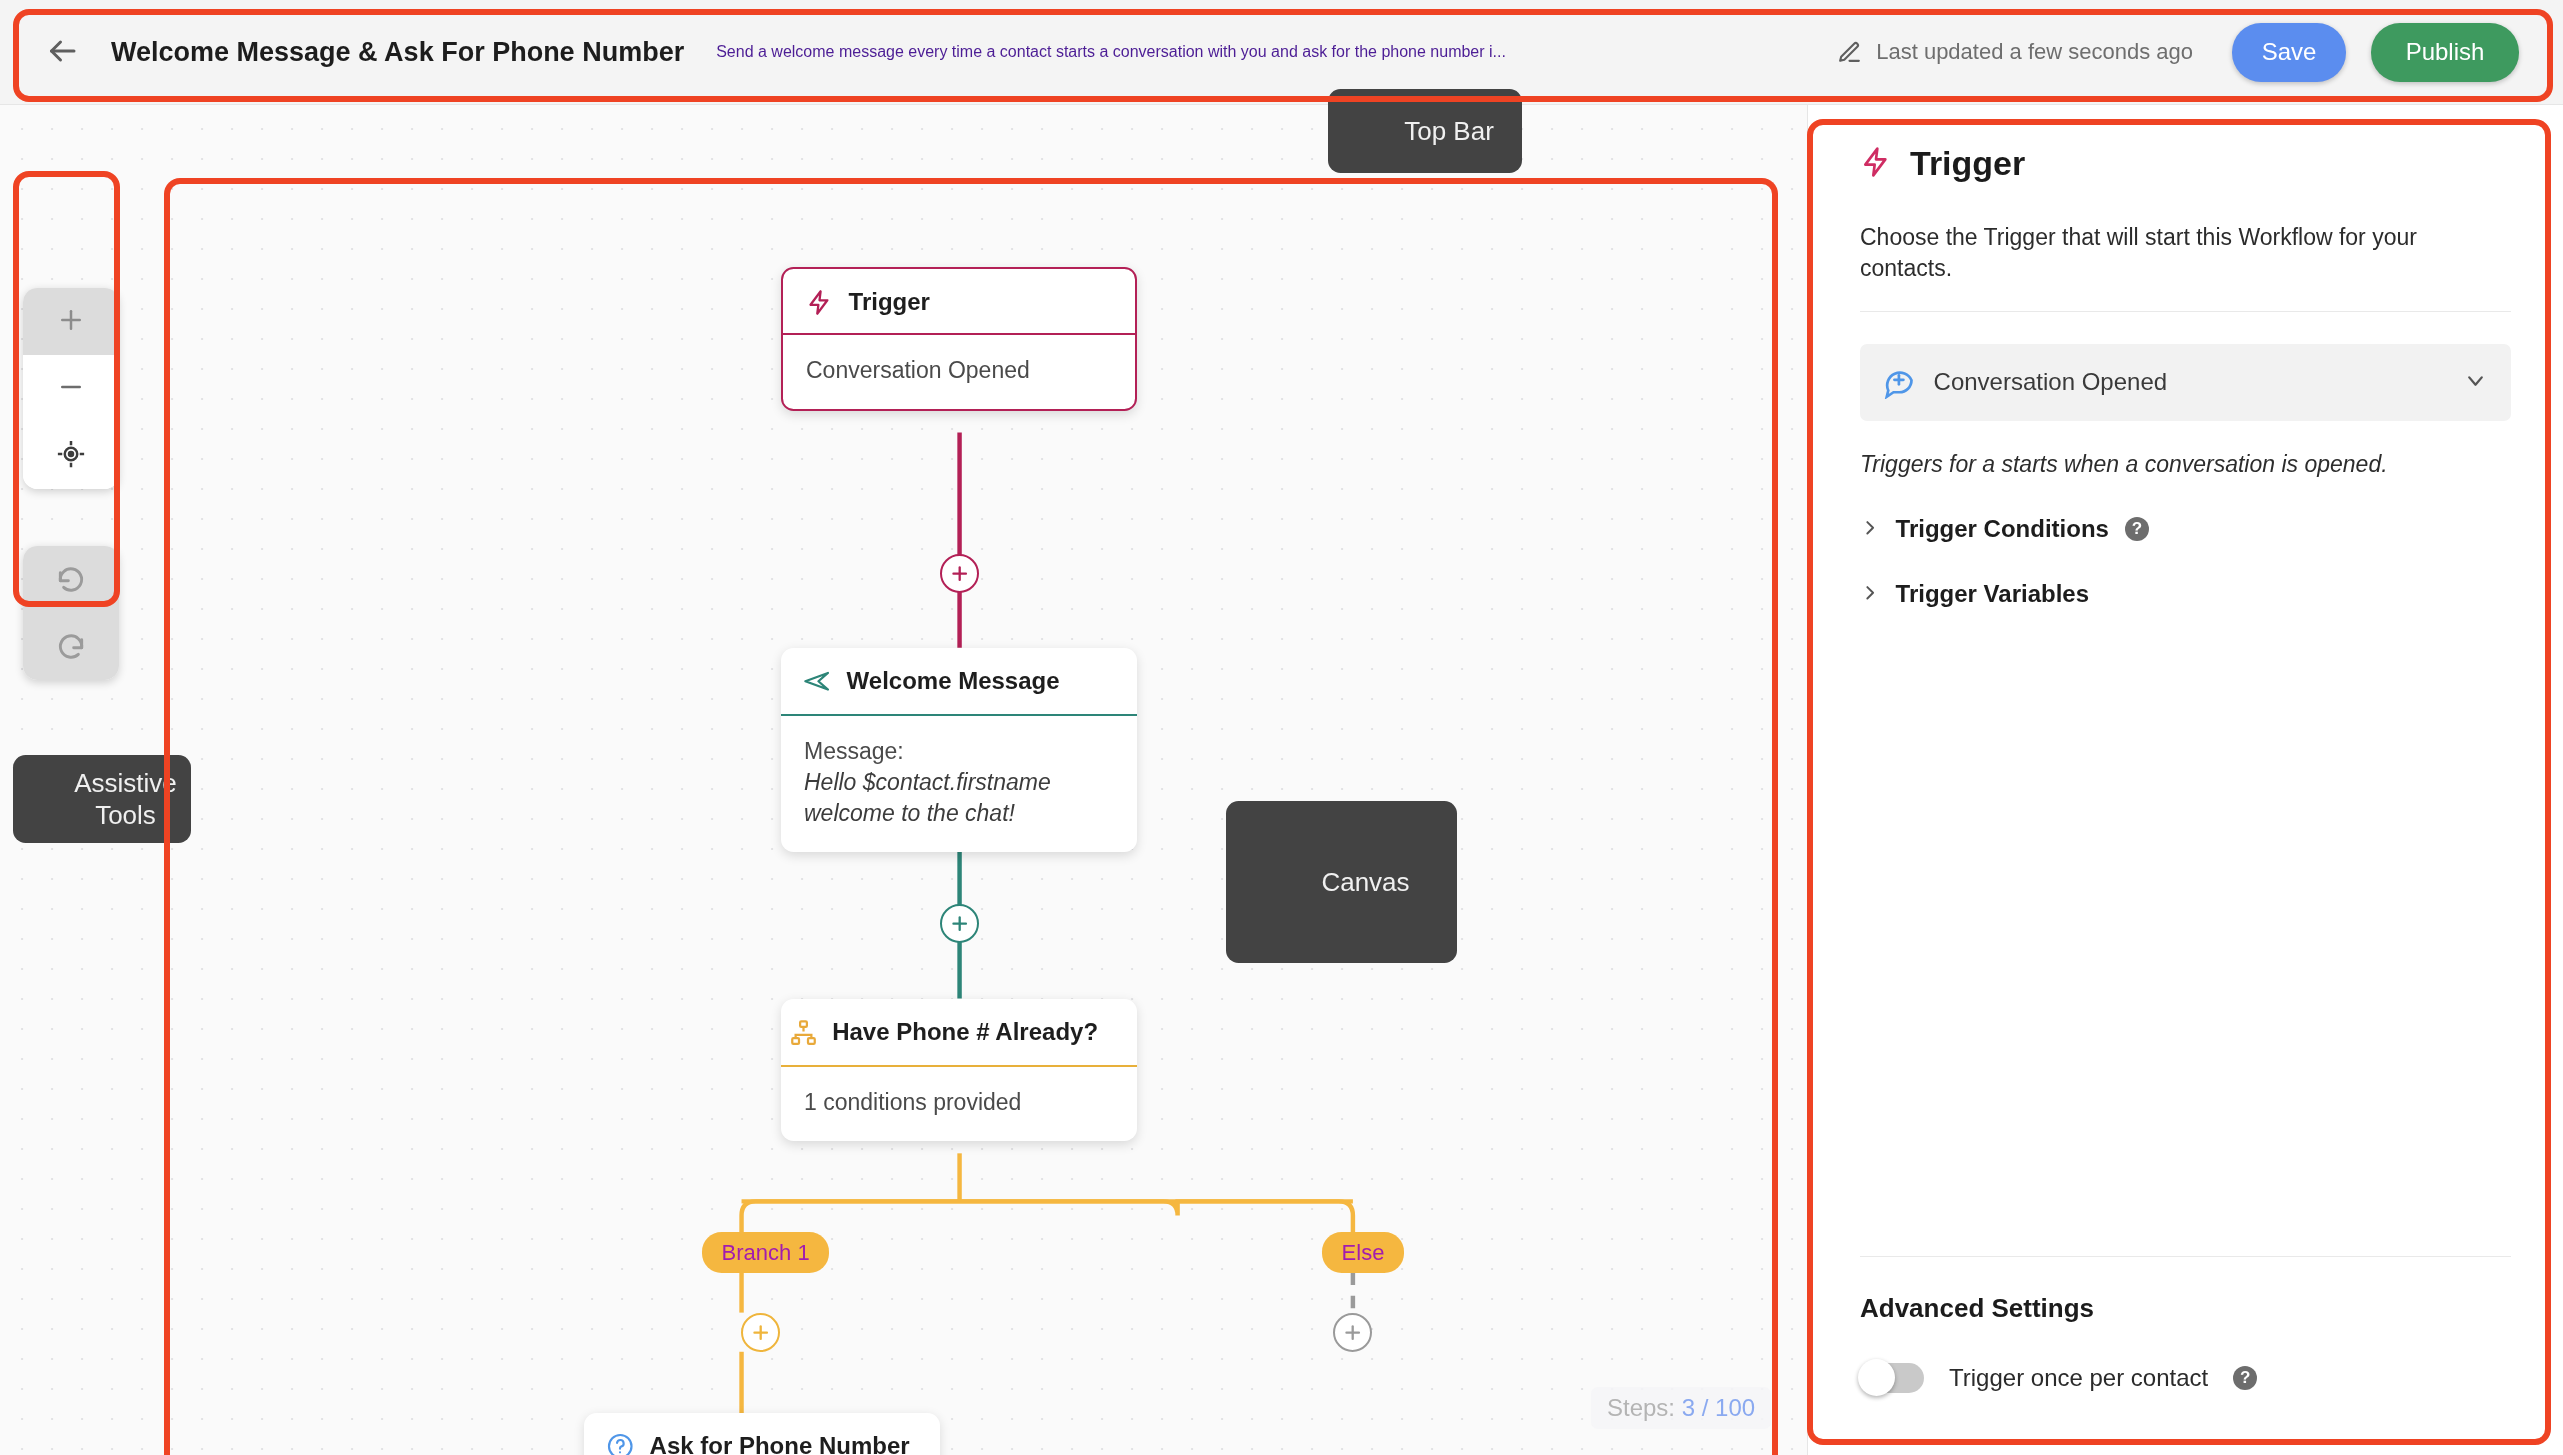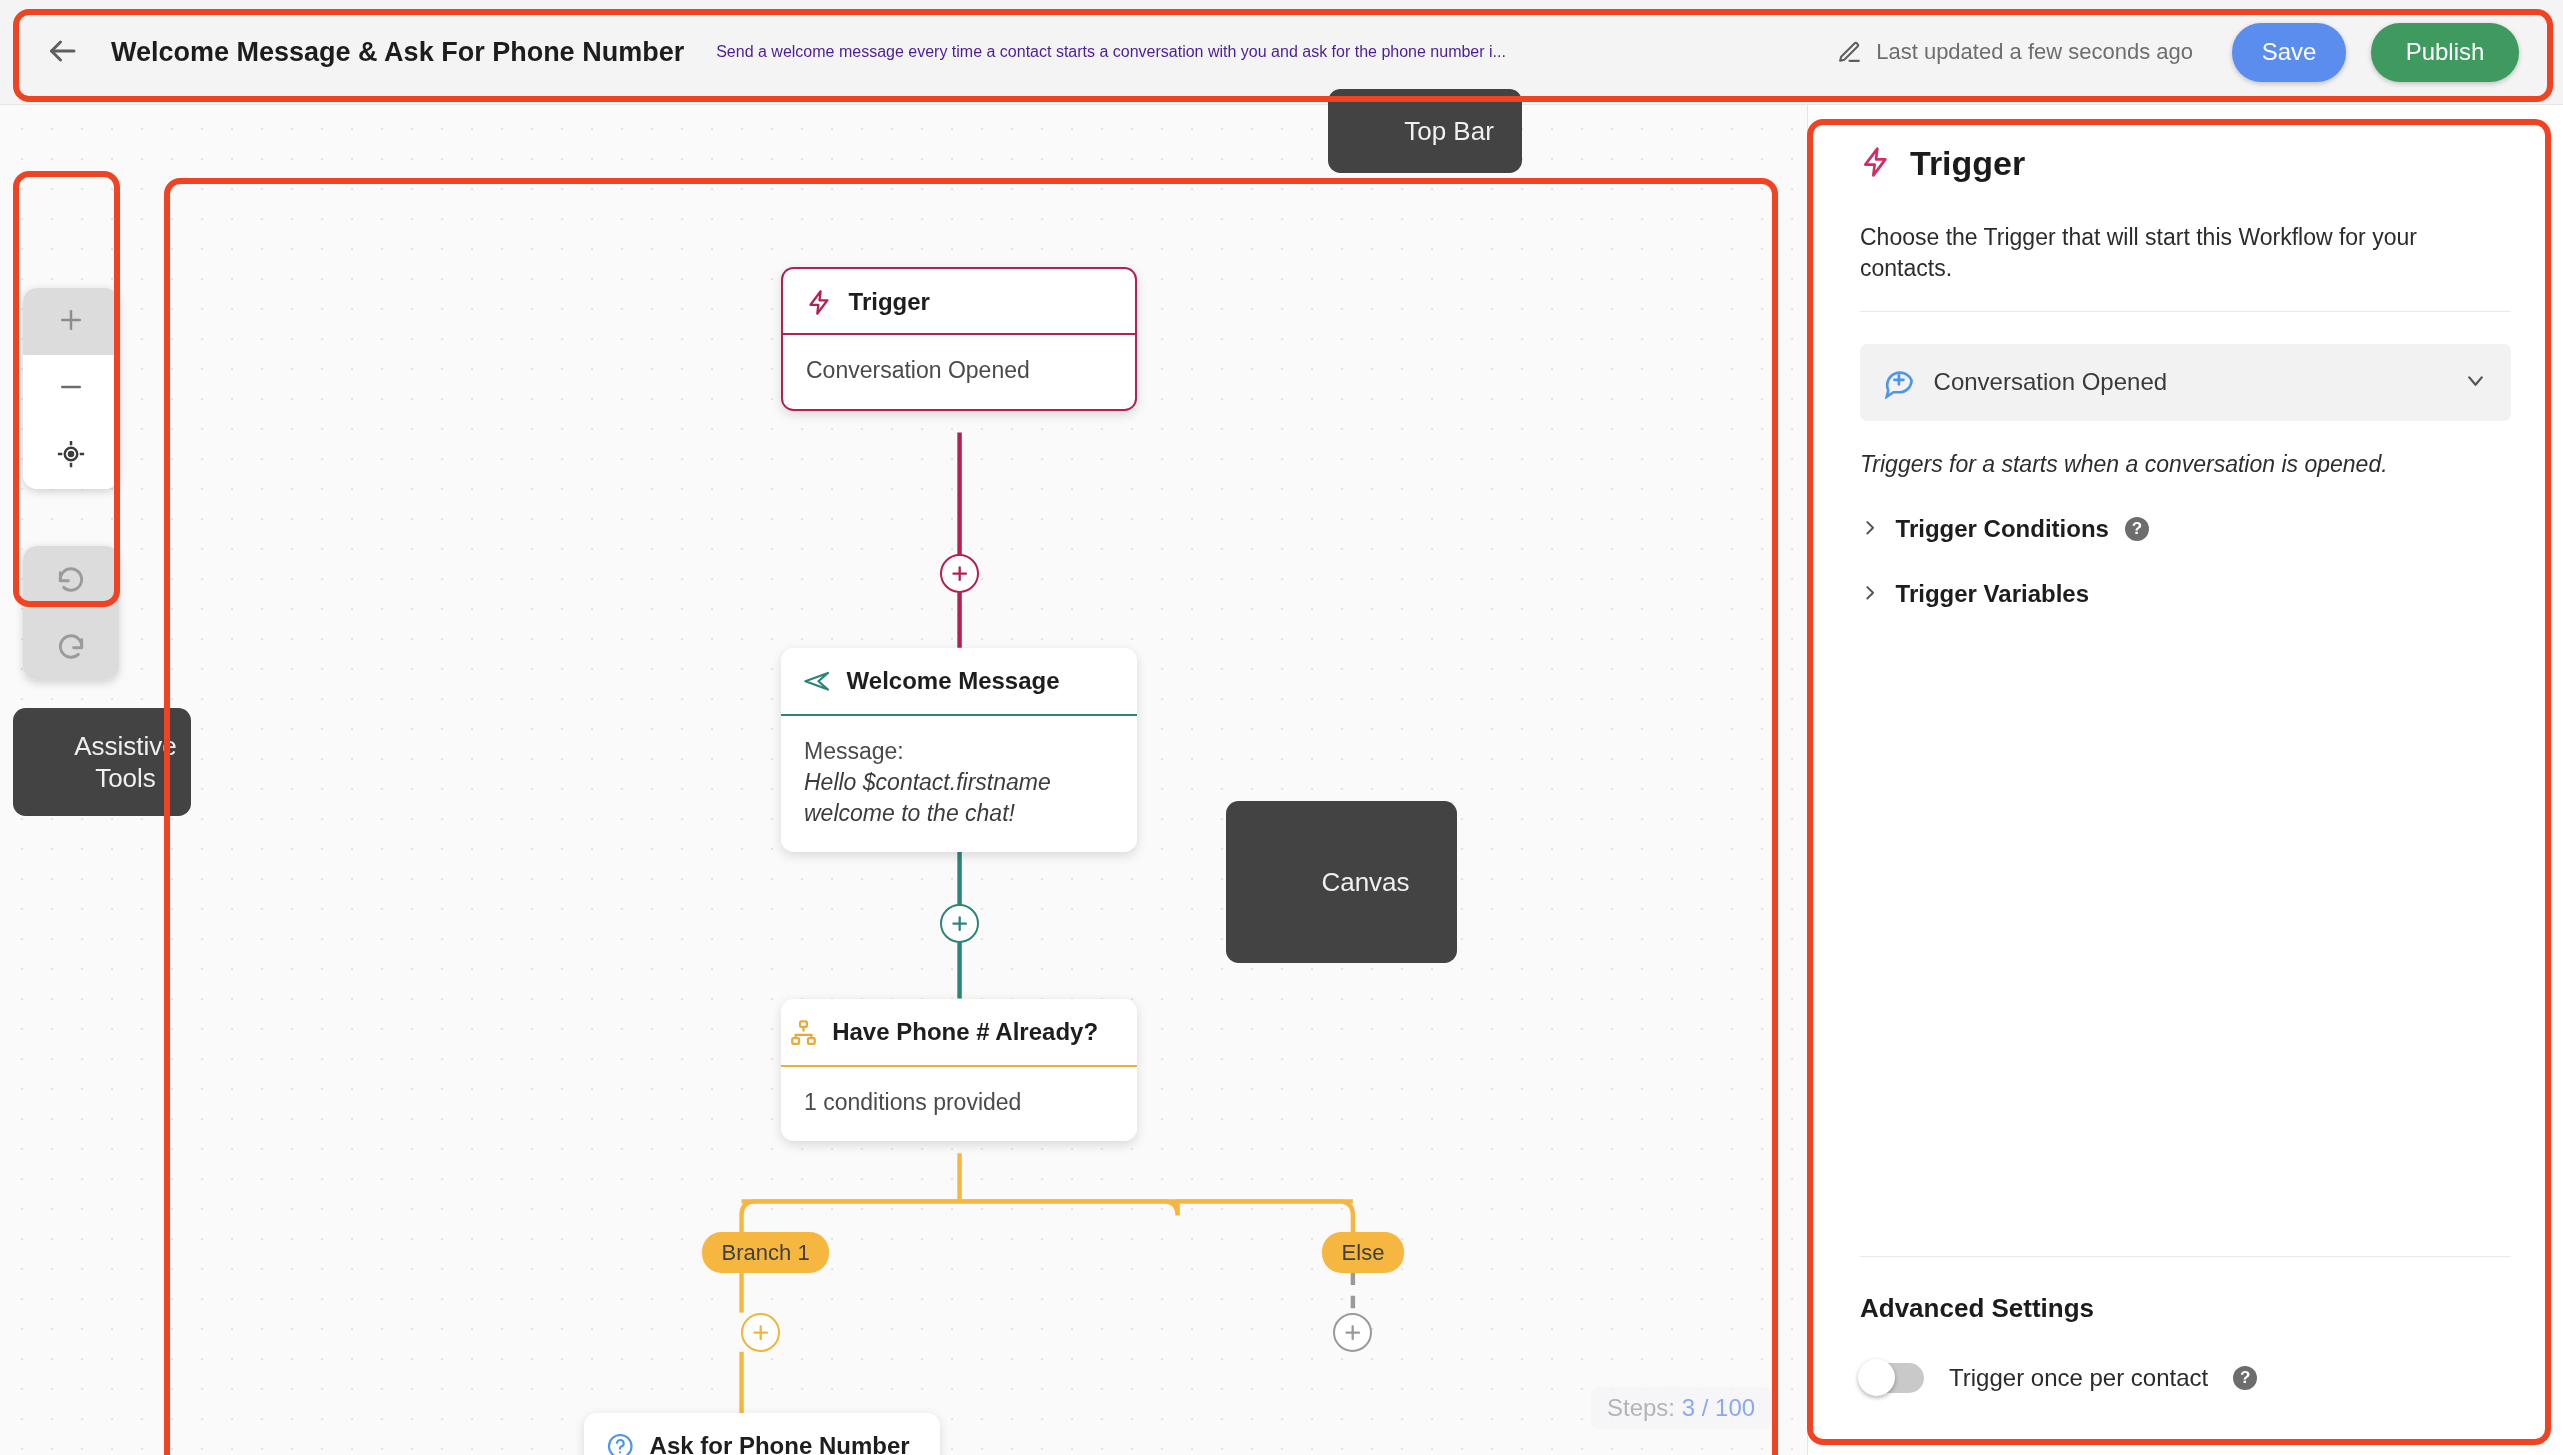--- a/index.html
+++ b/index.html
@@ -68,21 +68,21 @@
   #tool-group-2 { margin-top: 57px; }
 
   
   .chip {
     position: absolute; background: #434343; color: #f0f0f0;
     border-radius: 12.5px; display: flex; align-items: center;
     justify-content: center; text-align: center; line-height: 1.24;
     font-size: 26px; z-index: 40; padding-left: 48px;
   }
   #chip-topbar     { left: 1328px; top: 89px;  width: 194px; height: 84px; }
-  #chip-tools      { left: 12.5px;   top: 603px;  width: 178px; height: 108px; }
+  #chip-tools      { left: 12.5px;   top: 650px;  width: 178px; height: 88px; }
   #chip-canvas     { left: 1226px; top: 696px;  width: 231px; height: 162px; }
 
   
   #steps-badge {
     position: absolute; left: 1591px; top: 1282px;
     font-size: 24px; color: #b4b4b4; padding: 7.1px 16px; border-radius: 7.1px;
     background: rgba(245,245,247,.85); white-space: nowrap;
   }
   #steps-badge .num { color: #8aa9f0; }
 
@@ -129,21 +129,21 @@
     z-index: 25; cursor: pointer;
   }
   .plus svg { display:block; }
   #plus-1 { left: 940px; top: 449px; border: 2.2px solid #b32056; }
   #plus-2 { left: 940px; top: 799px; border: 2.2px solid #2d8578; }
   #plus-3 { left: 741px;  top: 1208px; border: 2.2px solid #efb53c; }
   #plus-4 { left: 1333px; top: 1208px; border: 2.2px solid #9a9a9a; }
 
   
   .pill {
-    position: absolute; background: #f5b740; color: #404040;
+    position: absolute; background: #f5b740; color: #a21caf;
     border-radius: 19.6px; height: 41px; padding: 0 19.6px;
     display: flex; align-items: center; justify-content: center;
     font-size: 22px; z-index: 25; cursor: pointer; white-space: nowrap;
   }
   #pill-branch1 { left: 702px;  top: 1127px; }
   #pill-else    { left: 1322px; top: 1127px; }
 
   
   #drawer {
     position: absolute; left: 1807px; top: 105px; width: 756px; height: 1350px;

